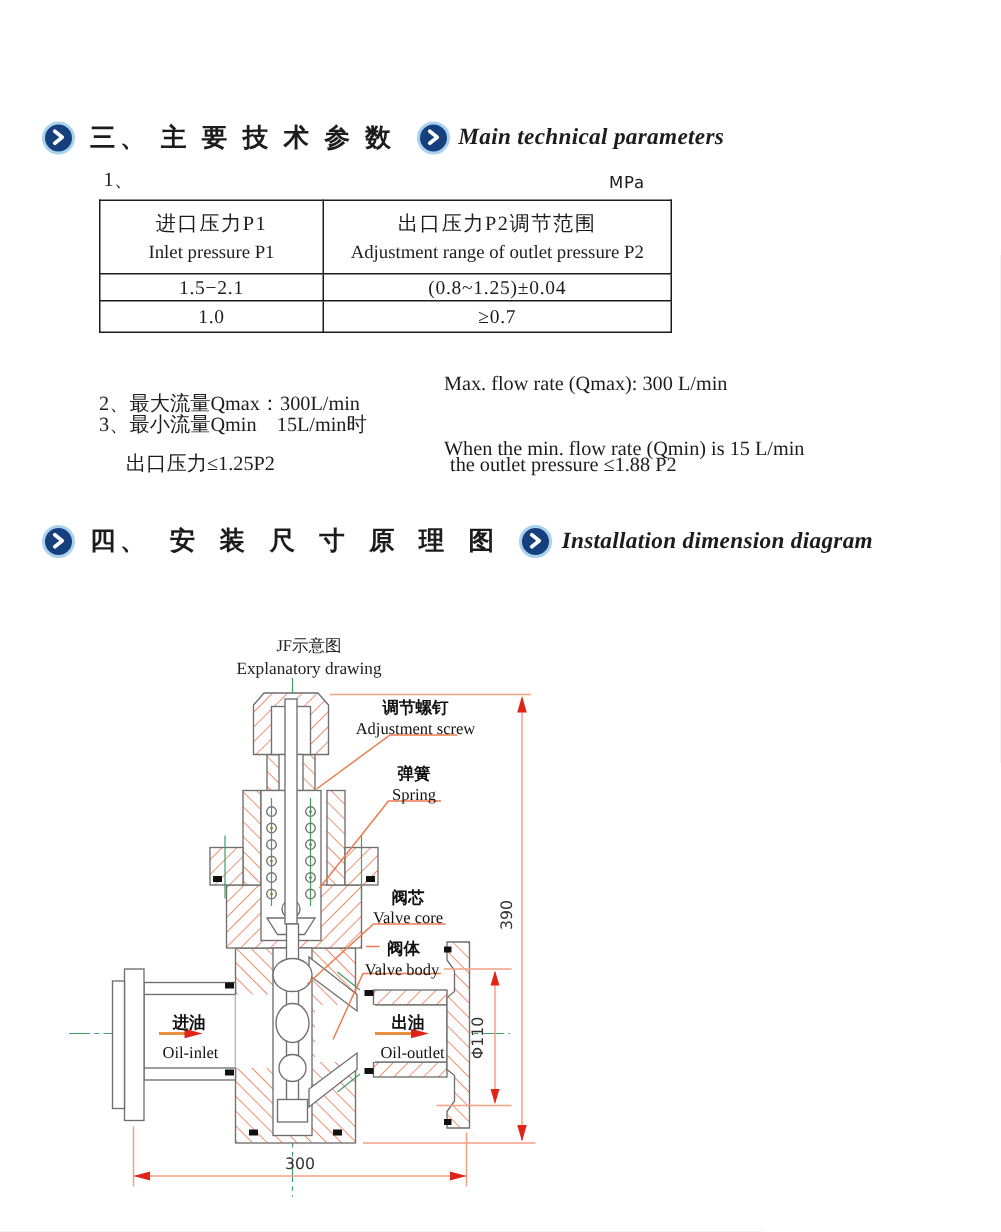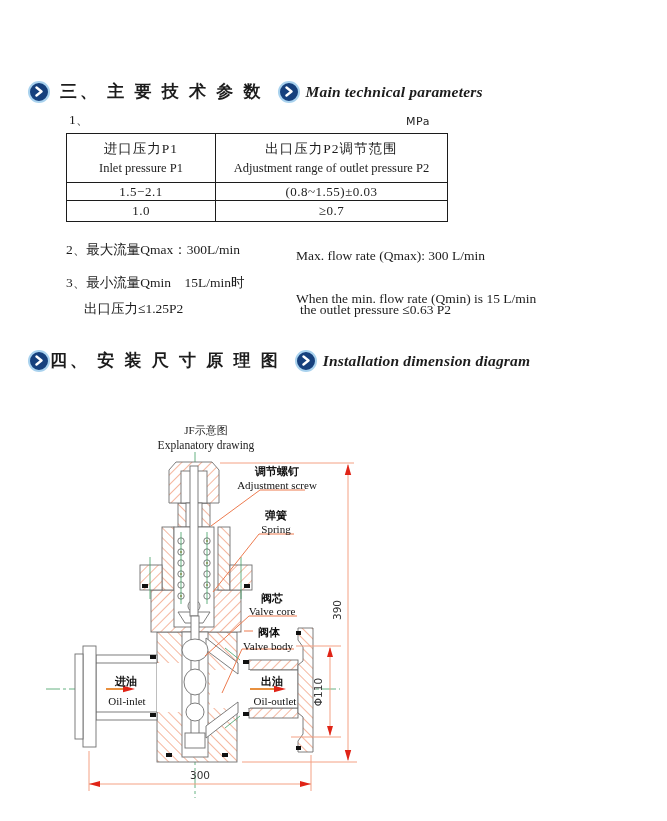--- a/index.html
+++ b/index.html
@@ -81,45 +81,45 @@
         <div class="hdr-zh">进口压力P1</div>
         <div class="hdr-en">Inlet pressure P1</div>
       </td>
       <td>
         <div class="hdr-zh">出口压力P2调节范围</div>
         <div class="hdr-en">Adjustment range of outlet pressure P2</div>
       </td>
     </tr>
     <tr style="height:18px;">
       <td class="cell-num">1.5−2.1</td>
-      <td class="cell-num">(0.8~1.55)±0.03</td>
+      <td class="cell-num">(0.8~1.25)±0.04</td>
     </tr>
     <tr style="height:21px;padding-left:40px;">
       <td class="cell-num">1.0</td>
       <td class="cell-num">≥0.7</td>
     </tr>
   </tbody>
     </table>
 
-  <div class="abs item-line" style="left:66px; top:241px;text-align:right;">2、最大流量Qmax：300L/min</div>
+  <div class="abs item-line" style="left:66px; top:260px;text-align:right;">2、最大流量Qmax：300L/min</div>
   <div class="abs item-line" style="left:296px; top:248px;">Max. flow rate (Qmax): 300 L/min</div>
 
   <div class="abs item-line" style="left:66px; top:274px;">3、最小流量Qmin　15L/min时</div>
   <div class="abs item-line" style="left:296px; top:275px;margin-top:16px;">When the min. flow rate (Qmin) is 15 L/min</div>
 
   <div class="abs item-line" style="left:84px; top:300px;">出口压力≤1.25P2</div>
-  <div class="abs item-line" style="left:300px; top:302px;">the outlet pressure ≤0.63 P2</div>
+  <div class="abs item-line" style="left:300px; top:302px;">the outlet pressure ≤1.88 P2</div>
 
   <div class="abs heading-row" style="left:28px; top:349px; width:620px;">
     <span class="sec-icon">
       <svg width="10" height="11" viewBox="0 0 10 11">
           <polyline points="2.5,1.5 7.5,5.5 2.5,9.5" fill="none" stroke="#fff" stroke-width="2.4" stroke-linecap="round" stroke-linejoin="round"></polyline>
         </svg>
     </span>
-    <span class="zh-heading" style="">四、 安 装 尺 寸 原 理 图</span>
+    <span class="zh-heading" style="margin-left:10px;font-family:Liberation Mono, monospace;">四、 安 装 尺 寸 原 理 图</span>
     <span class="sec-icon" style="margin-left:14px;">
       <svg width="10" height="11" viewBox="0 0 10 11">
           <polyline points="2.5,1.5 7.5,5.5 2.5,9.5" fill="none" stroke="#fff" stroke-width="2.4" stroke-linecap="round" stroke-linejoin="round"></polyline>
         </svg>
     </span>
     <span class="en-heading" style="margin-left:6px;">Installation dimension diagram</span>
   </div>
 
   <svg class="abs" style="left:30px; top:405px;" width="370" height="410" viewBox="30 405 370 410">
     <defs>

